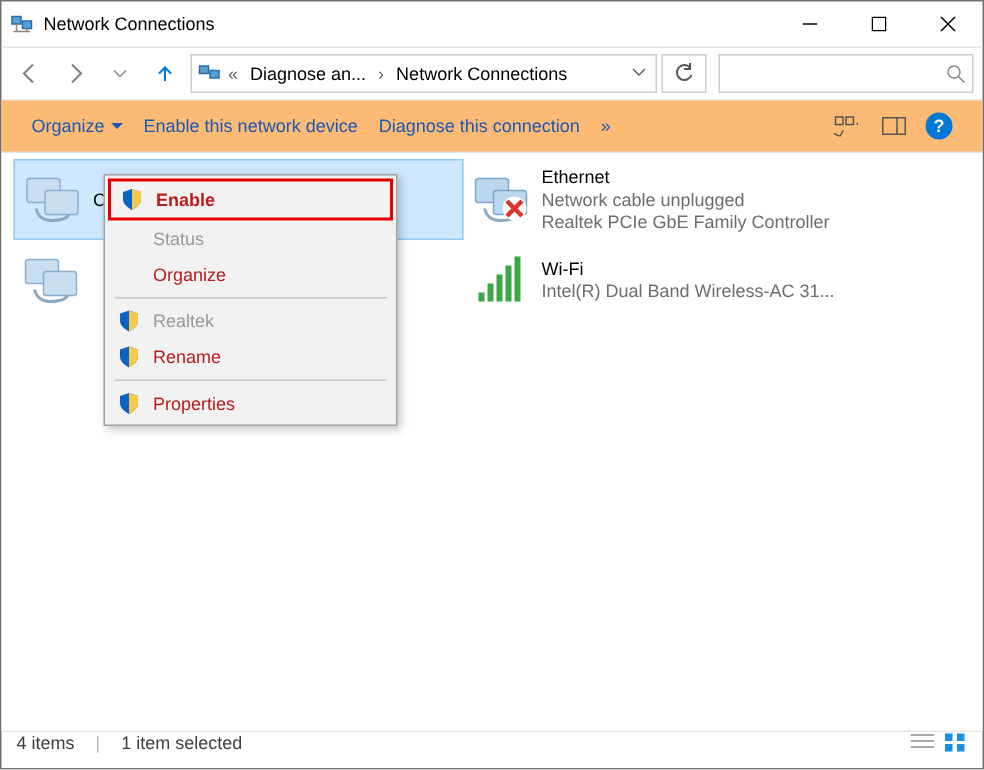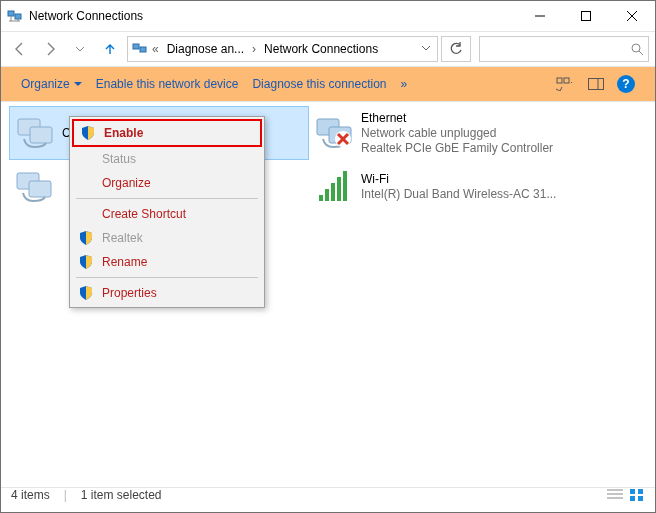--- a/index.html
+++ b/index.html
@@ -233,24 +233,20 @@
       </div>
       <div class="row dis">
           <span class="ci"></span>
           <span>Status</span>
         </div>
       <div class="row">
           <span class="ci"></span>
           <span>Organize</span>
         </div>
       <hr>
-      <div class="row">
-          <span class="ci"></span>
-          <span>Create Shortcut</span>
-        </div>
       <div class="row dis">
         <span class="ci shield"><svg width="16" height="16">
               <path d="M8 1 L14 3 V8 C14 12 8 15 8 15 C8 15 2 12 2 8 V3 Z" fill="#0a63c2"></path>
               <path d="M8 1 L14 3 V8 C14 12 8 15 8 15 V1 Z" fill="#f7c94b"></path>
             </svg></span>
         <span>Realtek</span>
       </div>
       <div class="row">
         <span class="ci shield"><svg width="16" height="16">
               <path d="M8 1 L14 3 V8 C14 12 8 15 8 15 C8 15 2 12 2 8 V3 Z" fill="#0a63c2"></path>

